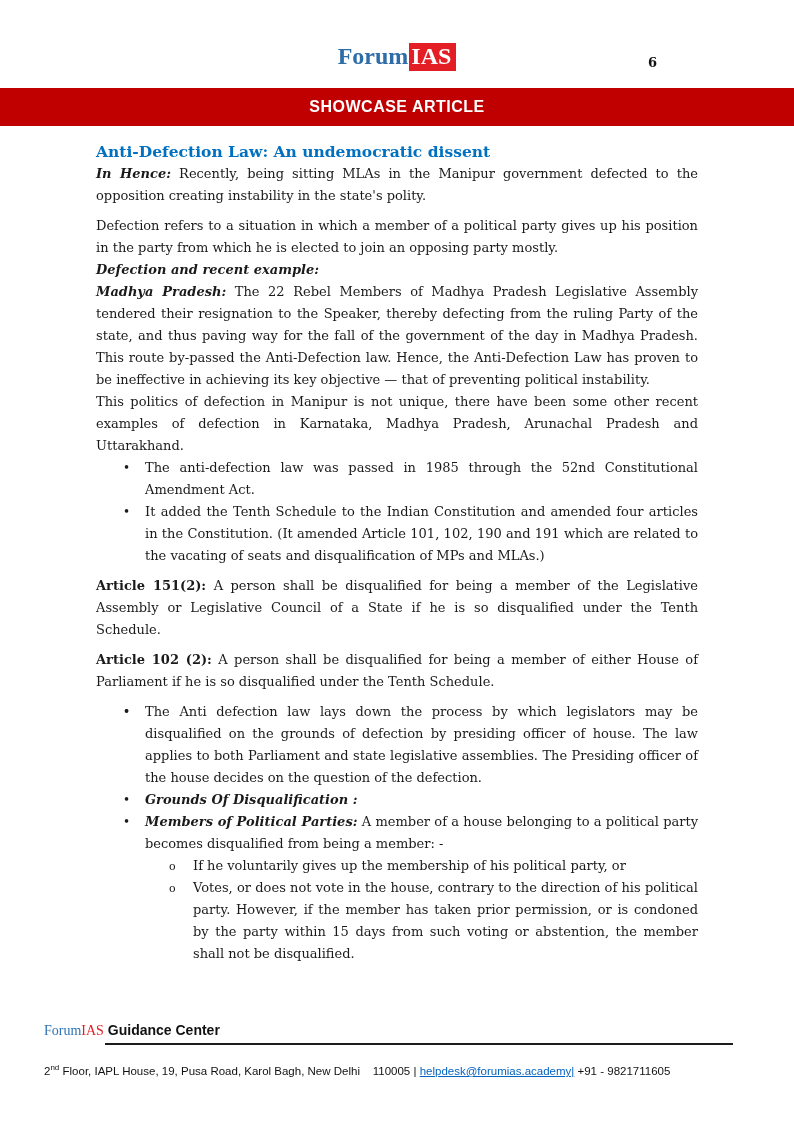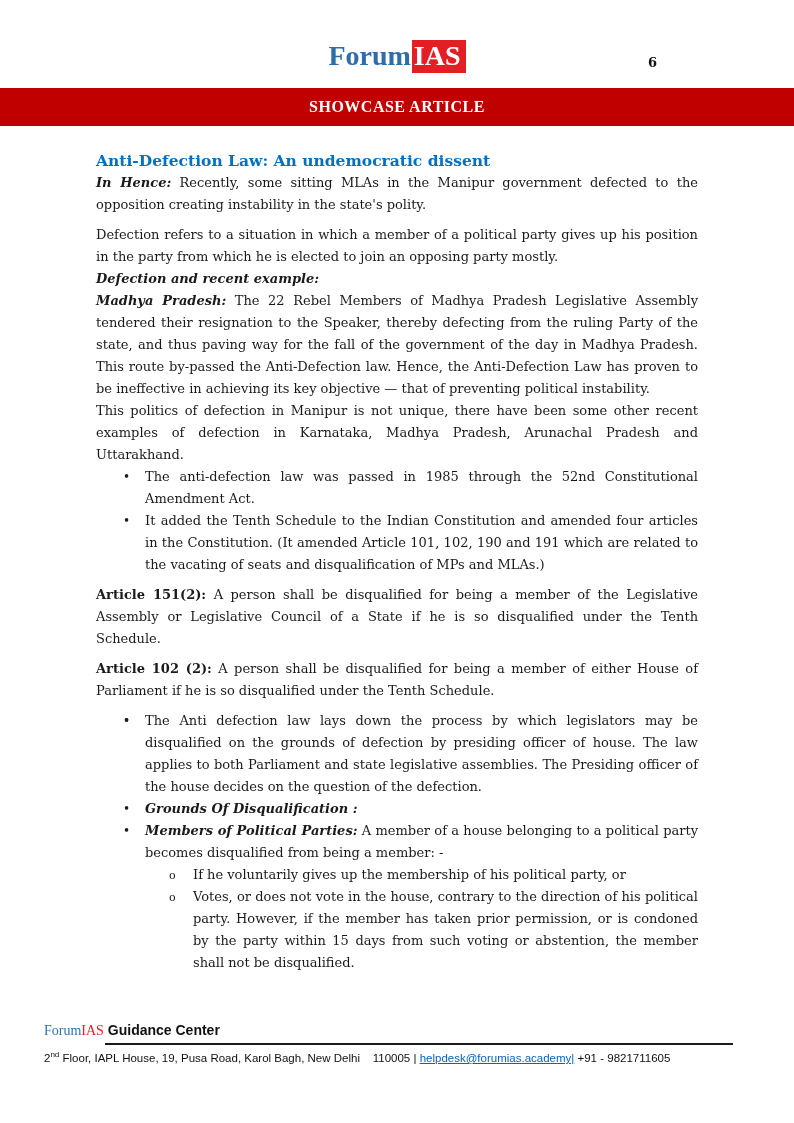--- a/index.html
+++ b/index.html
@@ -16,74 +16,74 @@
   .page{
     position:relative;
     width:794px;height:1123px;
     background:#fff;
     font-family:"DejaVu Serif","Liberation Serif",serif;
     color:var(--ink);
     overflow:hidden;
   }
   
   .header{padding-top:40px;text-align:center;position:relative;}
-  .logo{display:inline-block;font-family:"Liberation Serif",serif;font-weight:bold;font-size:28px;line-height:32px;}
+  .logo{display:inline-block;font-family:"Liberation Serif",serif;font-weight:bold;font-size:24px;line-height:32px;}
   .logo-forum{color:var(--logo-blue);}
   .logo-ias{background:var(--logo-red);color:#fff;padding:0 5px 2px 2px;margin-left:1px;}
   .pageno{position:absolute;left:648px;top:55px;font-size:13px;font-weight:bold;color:#111;}
   
   .banner{
     margin-top:16px;width:100%;height:38px;background:var(--banner-red);
     text-align:center;line-height:38px;
   }
   .banner span{
-    color:#fff;font-family:Liberation Serif, serif;font-weight:bold;
+    color:#fff;font-family:Liberation Sans, sans-serif;font-weight:bold;
     font-size:16px;letter-spacing:.5px;
   }
   
-  .content{margin:24px 96px 0 96px;width:602px;}
+  .content{margin:15px 96px 0 96px;width:602px;}
   .title{
     color:var(--title-blue);font-size:15.5px;font-weight:bold;
     line-height:21px;margin-bottom:1px;font-family:"DejaVu Serif",serif;
   }
   .para{font-size:13px;line-height:22px;text-align:justify;}
   .b1{position:relative;padding-left:49px;}
   .b1 .mk{position:absolute;left:27px;top:0;font-size:12px;}
   .b2{position:relative;padding-left:97px;}
   .b2 .mk{position:absolute;left:73px;top:1px;font-size:11px;}
   .gap{height:8px;}
   .bi{font-weight:bold;font-style:italic;}
   .b{font-weight:bold;}
   
   .footer{position:absolute;left:0;top:1020px;width:100%;padding-left:44px;}
   .f-head{font-size:14px;line-height:20px;font-family:"Liberation Sans",sans-serif;}
   .f-head .serif{font-family:"Liberation Serif",serif;}
   .f-rule{width:628px;margin:2px auto 0 auto;border-top:2px solid #1c1c1c;}
-  .f-addr{margin-top:2px;font-size:11.5px;line-height:15px;font-family:"Liberation Sans",sans-serif;color:#111;}
+  .f-addr{margin-top:15px;font-size:11.5px;line-height:15px;font-family:"Liberation Sans",sans-serif;color:#111;}
   .f-addr sup{font-size:8px;}
   .f-addr a{color:var(--link-blue);text-decoration:underline;}
 </style>
 </head>
 <body>
 
 <div class="page">
 
   <div class="header">
     <div class="logo"><span class="logo-forum">Forum</span><span class="logo-ias">IAS</span></div>
     <div class="pageno">6</div>
   </div>
 
   <div class="banner">
     <span>SHOWCASE ARTICLE</span>
   </div>
 
   <div class="content">
     <h1 class="title">Anti-Defection Law: An undemocratic dissent</h1>
     <div id="article-body">
-        <div class="para"><span class="bi">In Hence:</span><span> Recently, some sitting MLAs in the Manipur government defected to the opposition creating instability in the state's polity.</span></div>
+        <div class="para"><span class="bi">In Hence:</span><span> Recently, being sitting MLAs in the Manipur government defected to the opposition creating instability in the state's polity.</span></div>
         <div class="gap"></div>
         <div class="para"><span>Defection refers to a situation in which a member of a political party gives up his position in the party from which he is elected to join an opposing party mostly.</span></div>
         <div class="para"><span class="bi">Defection and recent example:</span></div>
         <div class="para"><span class="bi">Madhya Pradesh:</span><span> The 22 Rebel Members of Madhya Pradesh Legislative Assembly tendered their resignation to the Speaker, thereby defecting from the ruling Party of the state, and thus paving way for the fall of the government of the day in Madhya Pradesh. This route by-passed the Anti-Defection law. Hence, the Anti-Defection Law has proven to be ineffective in achieving its key objective — that of preventing political instability.</span></div>
         <div class="para"><span>This politics of defection in Manipur is not unique, there have been some other recent examples of defection in Karnataka, Madhya Pradesh, Arunachal Pradesh and Uttarakhand.</span></div>
         <div class="para b1"><span class="mk">•</span><span>The anti-defection law was passed in 1985 through the 52nd Constitutional Amendment Act.</span></div>
         <div class="para b1"><span class="mk">•</span><span>It added the Tenth Schedule to the Indian Constitution and amended four articles in the Constitution. (It amended Article 101, 102, 190 and 191 which are related to the vacating of seats and disqualification of MPs and MLAs.)</span></div>
         <div class="gap"></div>
         <div class="para"><span class="b" style="font-weight: bold;">Article 151(2):</span><span> A person shall be disqualified for being a member of the Legislative Assembly or Legislative Council of a State if he is so disqualified under the Tenth Schedule.</span></div>
         <div class="gap"></div>

